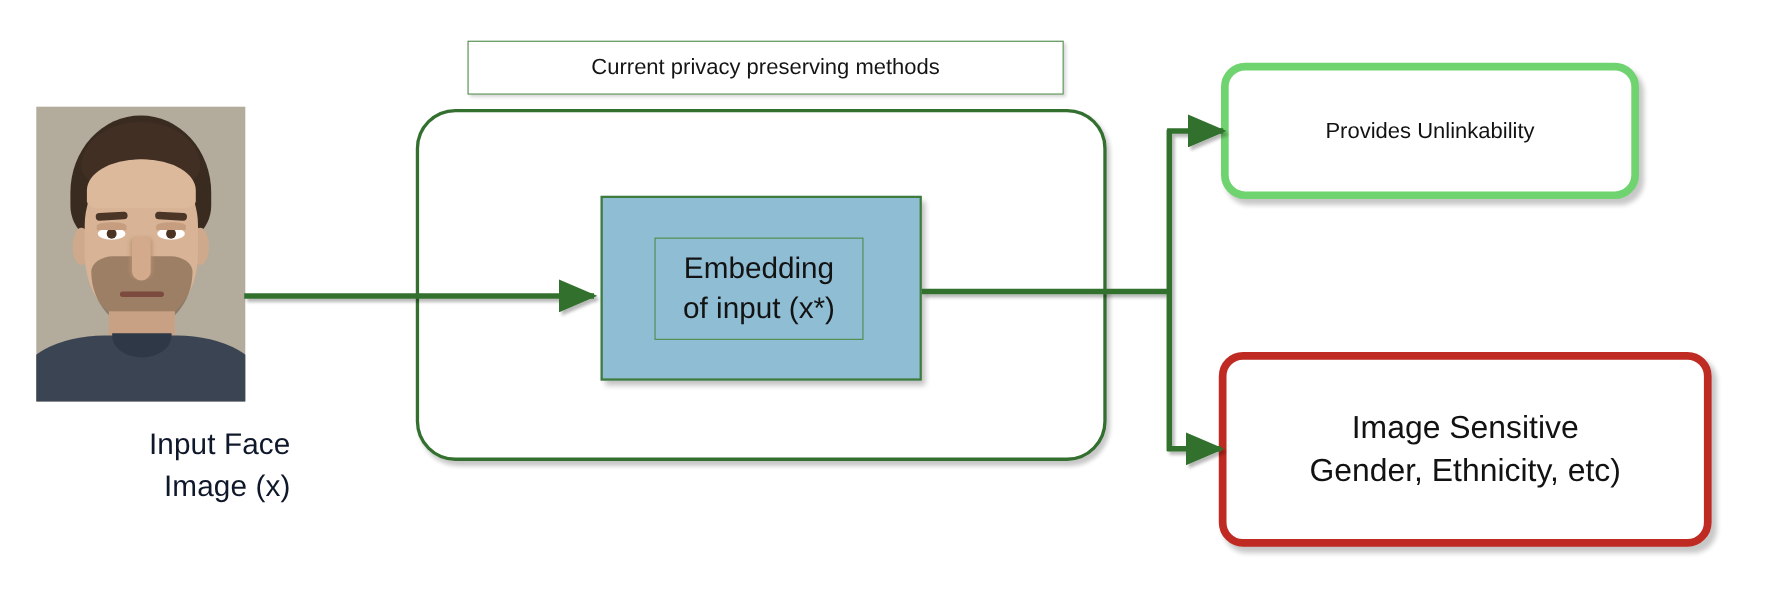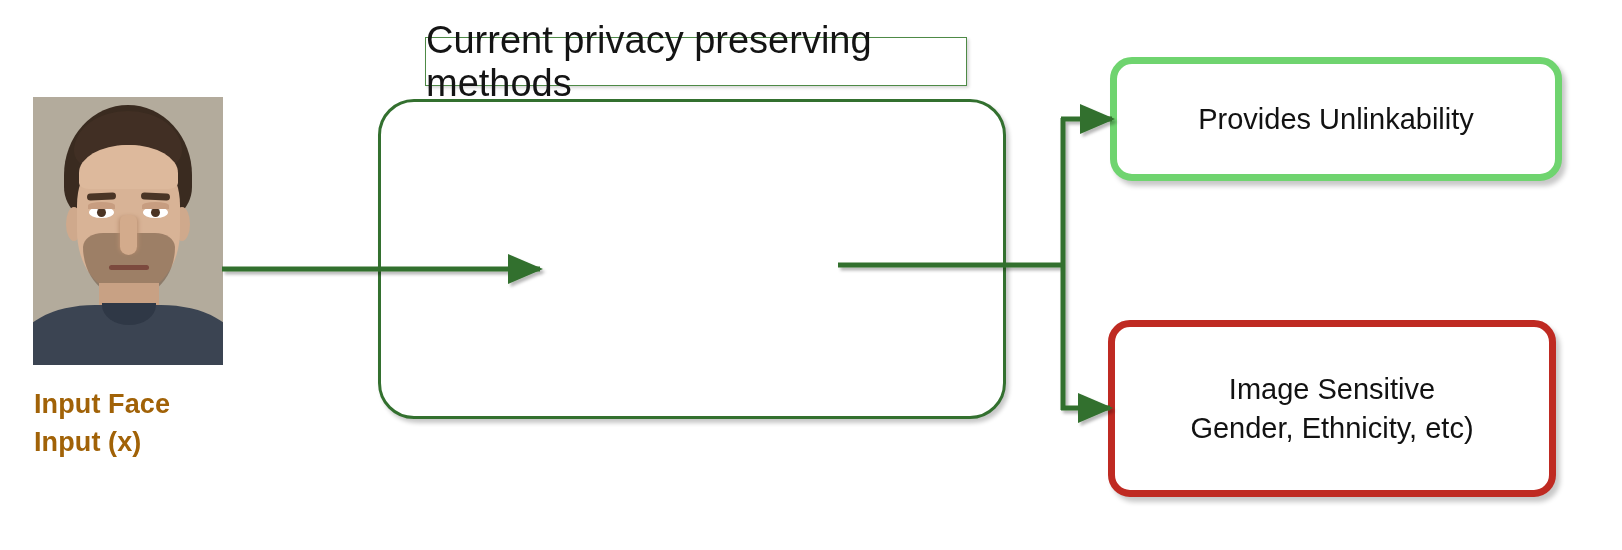--- a/index.html
+++ b/index.html
@@ -175,24 +175,25 @@
     z-index: 2;
   }
 
   
   #face-caption {
     position: absolute;
     left: 34px;
     top: 385px;
     width: 230px;
     font-size: 27px;
-    font-weight: 700;
+    font-weight: 400;
     line-height: 1.42;
-    color: #a16207;
+    color: #0f172a;
     letter-spacing: .1px;
+    text-align: right;
   }
 
   
   #method-container {
     position: absolute;
     left: 378px;
     top: 99px;
     width: 628px;
     height: 320px;
     border: 3px solid #33702f;
@@ -208,21 +209,21 @@
     left: 425px;
     top: 37px;
     width: 542px;
     height: 49px;
     border: 1.5px solid #4e8a46;
     background: #ffffff;
     box-sizing: border-box;
     display: flex;
     align-items: center;
     justify-content: center;
-    font-size: 38px;
+    font-size: 20px;
     color: #141414;
     box-shadow: 2px 2px 3px rgba(0,0,0,.16);
   }
 
   
   #embedding-block {
     position: absolute;
     left: 546px;
     top: 178px;
     width: 292px;
@@ -257,25 +258,25 @@
     display: flex;
     align-items: center;
     justify-content: center;
     text-align: center;
     color: #121212;
     box-shadow: 4px 5px 5px rgba(0,0,0,.22);
   }
   #outcome-positive {
     left: 1110px;
     top: 57px;
-    width: 452px;
+    width: 380px;
     height: 124px;
     border: 7px solid #6fd46f;
     border-radius: 22px;
-    font-size: 29px;
+    font-size: 20px;
     line-height: 1.34;
   }
   #outcome-negative {
     left: 1108px;
     top: 320px;
     width: 448px;
     height: 177px;
     border: 7px solid #bf2a22;
     border-radius: 22px;
     font-size: 29px;
@@ -317,29 +318,37 @@
     <div class="eyelid right"></div>
     <div class="nose"></div>
     <div class="mouth"></div>
     <div class="neck"></div>
     <div class="shirt"></div>
     <div class="collar"></div>
   </div>
 
   <div id="face-caption">
     <div>Input Face</div>
-    <div>Input (x)</div>
+    <div>Image (x)</div>
   </div>
 
   <div id="method-title">
     <span>Current privacy preserving methods</span>
   </div>
 
   <div id="method-container"></div>
 
+  <div id="embedding-block">
+    <div id="embedding-inner">
+      <div>
+        <div>Embedding</div>
+        <div>of input (x*)</div>
+      </div>
+    </div>
+  </div>
 
   <div class="outcome-box" id="outcome-positive">
     <div class="txt">
       <div>Provides Unlinkability</div>
     </div>
   </div>
 
   <div class="outcome-box" id="outcome-negative">
     <div class="txt">
       <div>Image Sensitive</div>

